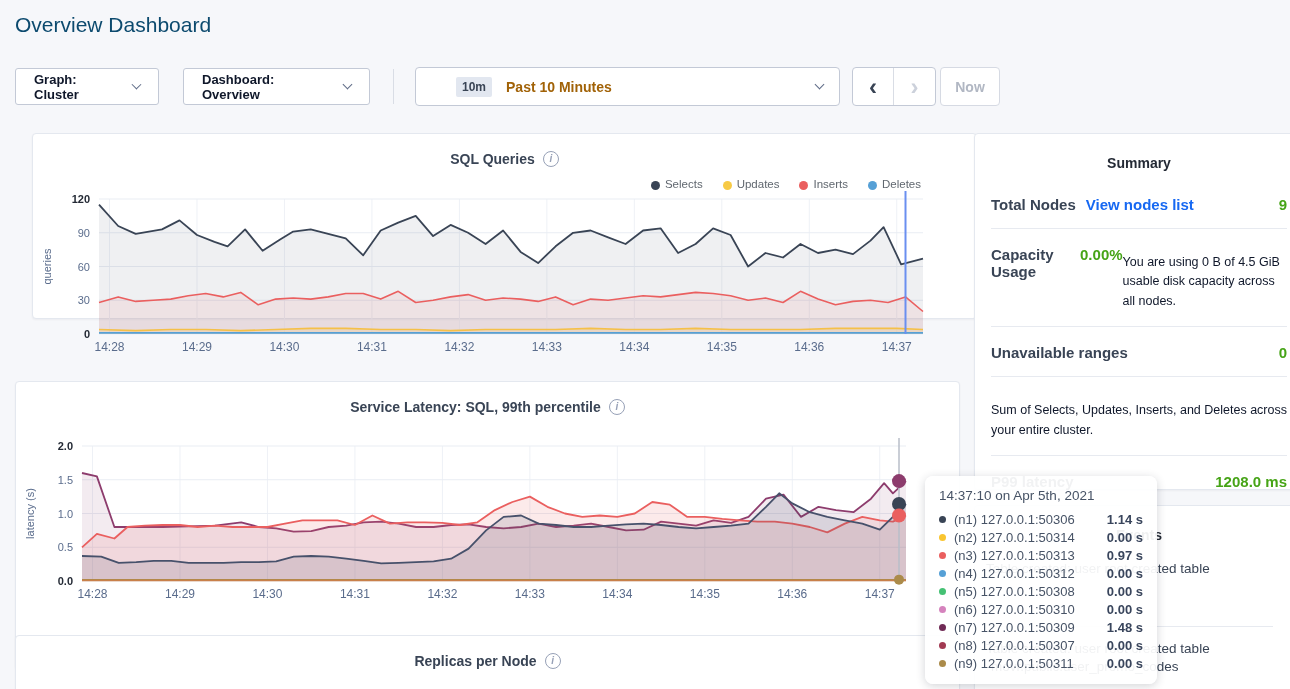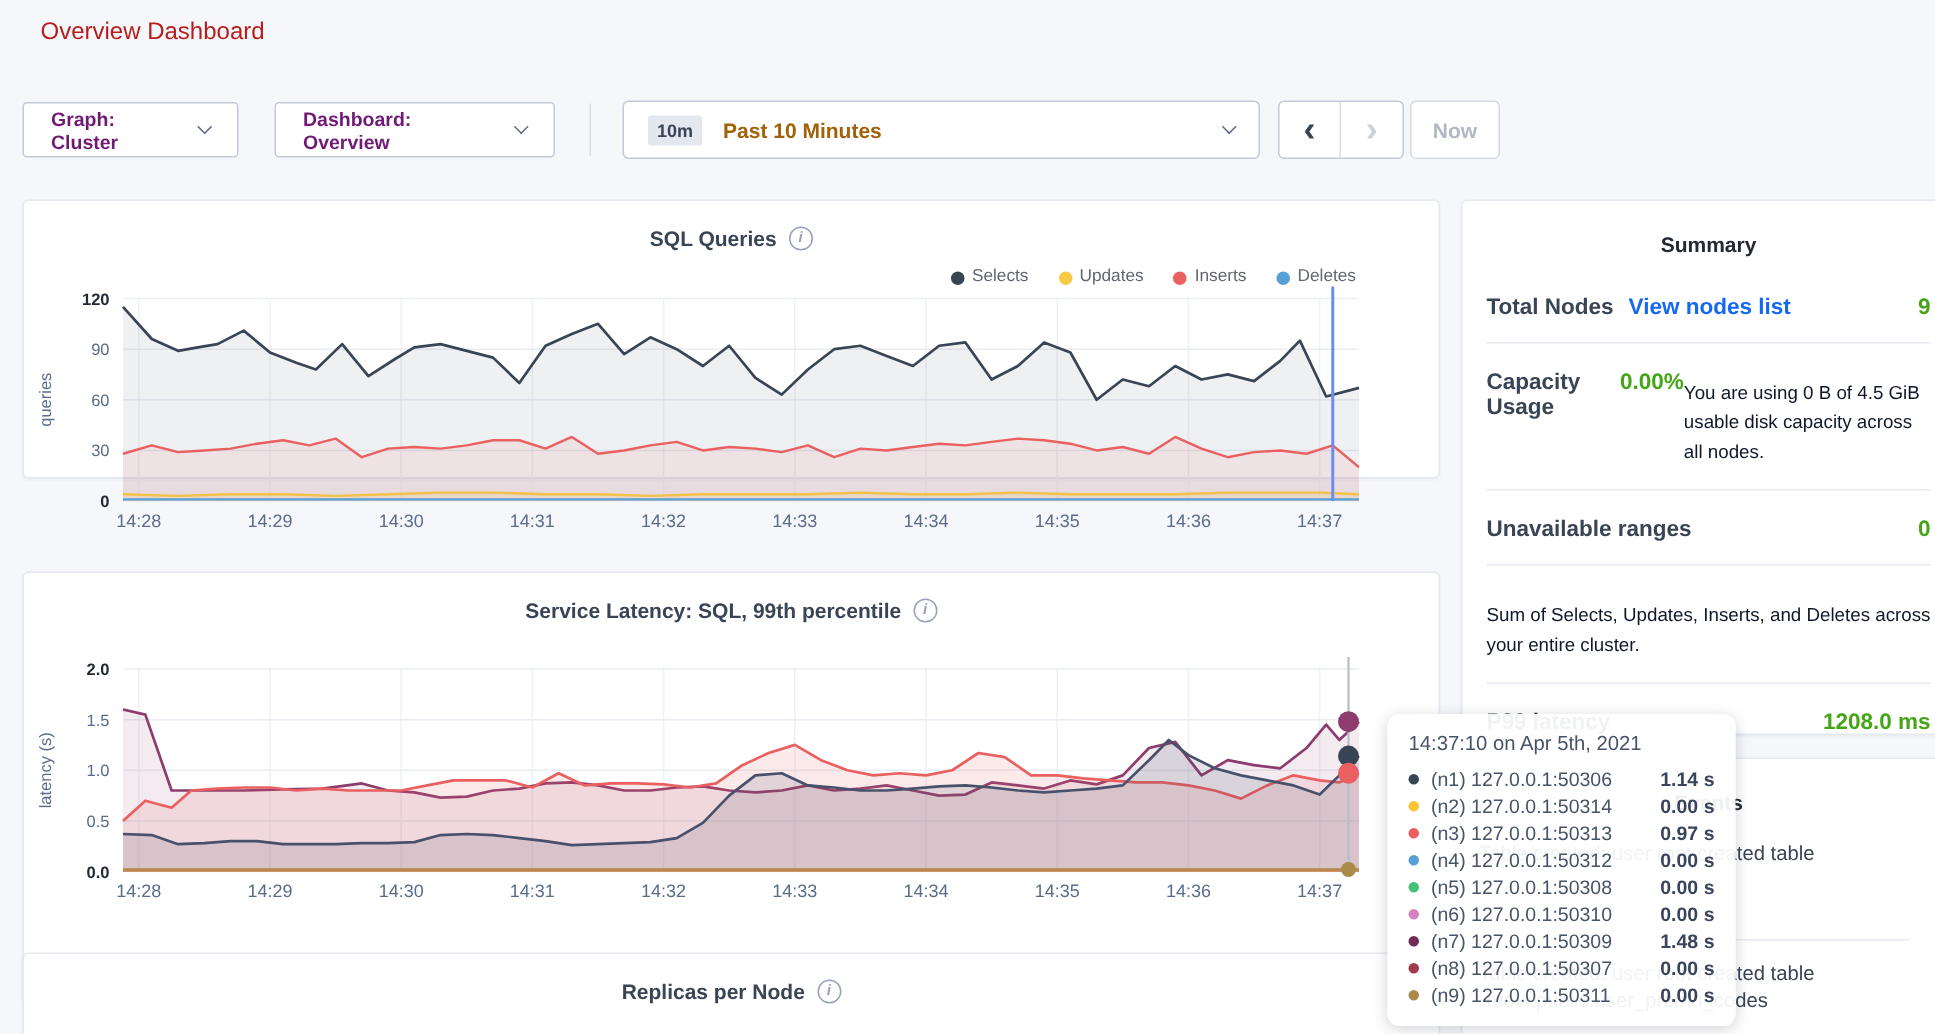--- a/index.html
+++ b/index.html
@@ -1,42 +1,42 @@
 <!DOCTYPE html>
 <html><head>
 <meta charset="utf-8">
 <style>
   * { box-sizing: border-box; }
   body {
     margin: 0; width: 1290px; height: 689px; position: relative; overflow: hidden;
     background: #f6f7fa; color: #242a35;
     font-family: "Liberation Sans", sans-serif;
   }
-  .page-title { position: absolute; left: 27px; top: 13px; font-size: 16px; font-weight: 500; color: #b91c1c; }
+  .page-title { position: absolute; left: 15px; top: 13px; font-size: 21px; font-weight: 500; color: #0c4a6e; }
 
   
   .dd {
     position: absolute; top: 68px; height: 37px; background: #fff;
     border: 1px solid #c3c9d6; border-radius: 3px; display: flex; align-items: center;
-    gap: 12px; padding: 0 18px; font-size: 13px; font-weight: bold; color: #701a75; cursor: pointer;
+    gap: 12px; padding: 0 18px; font-size: 13px; font-weight: bold; color: #0f172a; cursor: pointer;
   }
   .chev { width: 7px; height: 7px; border-right: 1.5px solid #5f6c87; border-bottom: 1.5px solid #5f6c87; transform: rotate(45deg); margin-top: -4px; }
   .vdiv { position: absolute; left: 393px; top: 69px; height: 35px; width: 1px; background: #d9dde5; }
   .timesel { position: absolute; left: 415px; top: 67px; width: 425px; height: 39px; background: #fff; border: 1px solid #c3c9d6; border-radius: 4px; display: flex; align-items: center; padding: 0 16px; gap: 14px; cursor: pointer; }
-  .badge { background: #e2e7f0; border-radius: 2px; padding: 3px 6px; font-size: 12px; font-weight: bold; color: #394455; }
+  .badge { background: #e2e7f0; border-radius: 2px; padding: 3px 6px; font-size: 12px; font-weight: bold; color: #394455; margin-left: 24px; }
   .timesel .lbl { font-size: 14px; font-weight: bold; color: #a16207; }
   .timesel .chev { margin-left: auto; }
   .navgrp { position: absolute; left: 852px; top: 67px; height: 39px; display: flex; border: 1px solid #c3c9d6; border-radius: 4px; background: #fff; overflow: hidden; }
   .navbtn { width: 41px; display: flex; align-items: center; justify-content: center; font-size: 24px; font-weight: bold; cursor: pointer; }
   .navbtn.prev { color: #394455; border-right: 1px solid #d9dde5; }
   .navbtn.next { color: #ccd1db; }
   .nowbtn { position: absolute; left: 940px; top: 67px; height: 39px; width: 60px; background: #fff; border: 1px solid #d6dae3; border-radius: 4px; display: flex; align-items: center; justify-content: center; font-size: 14px; font-weight: bold; color: #b1b7c3; }
 
   .card { position: absolute; background: #fff; border: 1px solid #e4e8ef; border-radius: 4px; box-shadow: 0 1px 2px rgba(36,42,53,.05); }
-  #card-sql { left: 15px; top: 133px; width: 945px; height: 186px; }
+  #card-sql { left: 32px; top: 133px; width: 945px; height: 186px; }
   #card-lat { left: 15px; top: 381px; width: 945px; height: 288px; }
   #card-rep { left: 15px; top: 635px; width: 945px; height: 120px; }
   #card-summary { left: 974px; top: 133px; width: 330px; height: 357px; }
   #card-events { left: 974px; top: 505px; width: 330px; height: 200px; z-index: 1; }
 
   .ctitle { position: absolute; left: 0; width: 100%; top: 17px; display: flex; justify-content: center; align-items: center; gap: 8px; font-weight: bold; font-size: 14px; color: #394455; }
   .info { width: 16px; height: 16px; border: 1px solid #97a1b7; border-radius: 50%; color: #97a1b7; font-size: 10px; line-height: 14px; text-align: center; font-style: italic; font-weight: bold; flex: none; cursor: pointer; }
 
   .legend { position: absolute; right: 55px; top: 44px; display: flex; gap: 20px; font-size: 11.5px; color: #60676f; }
   .legend .item { display: flex; align-items: flex-end; gap: 5px; cursor: pointer; }

